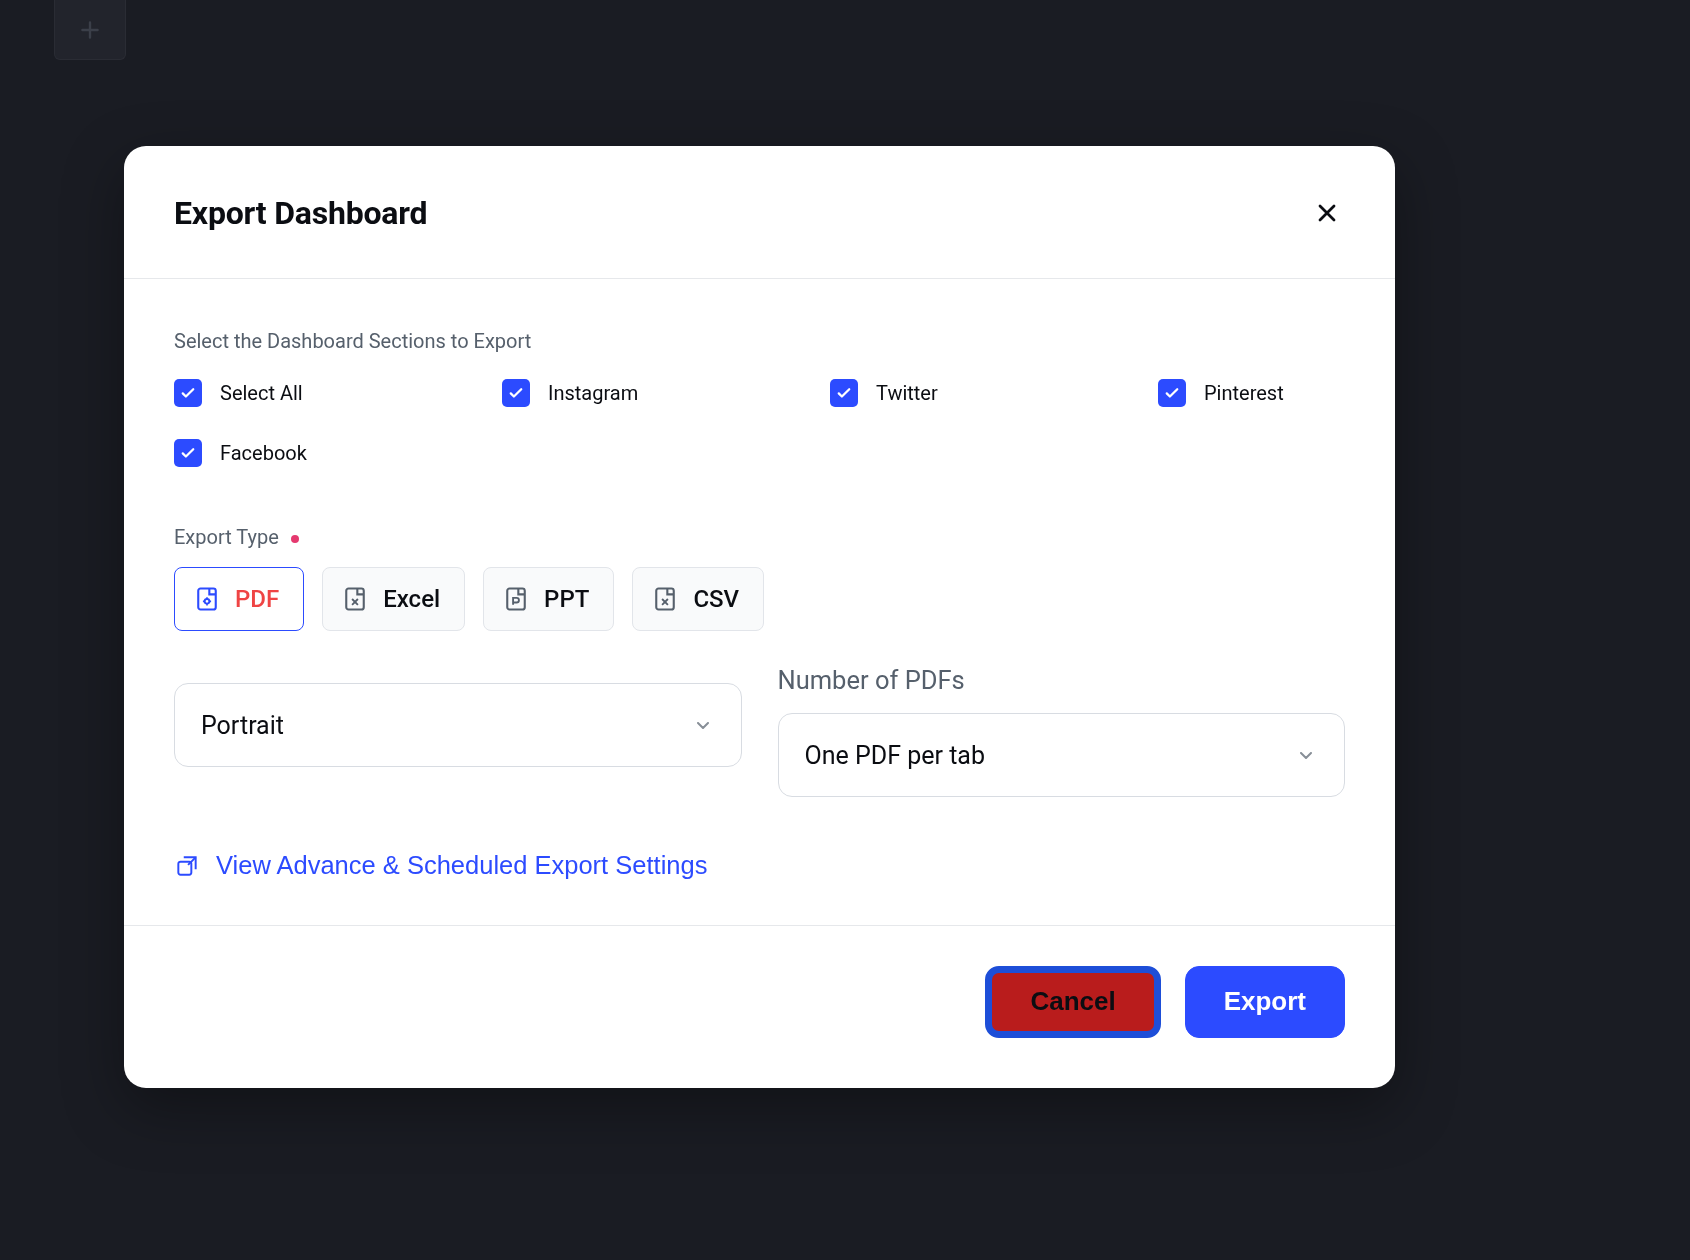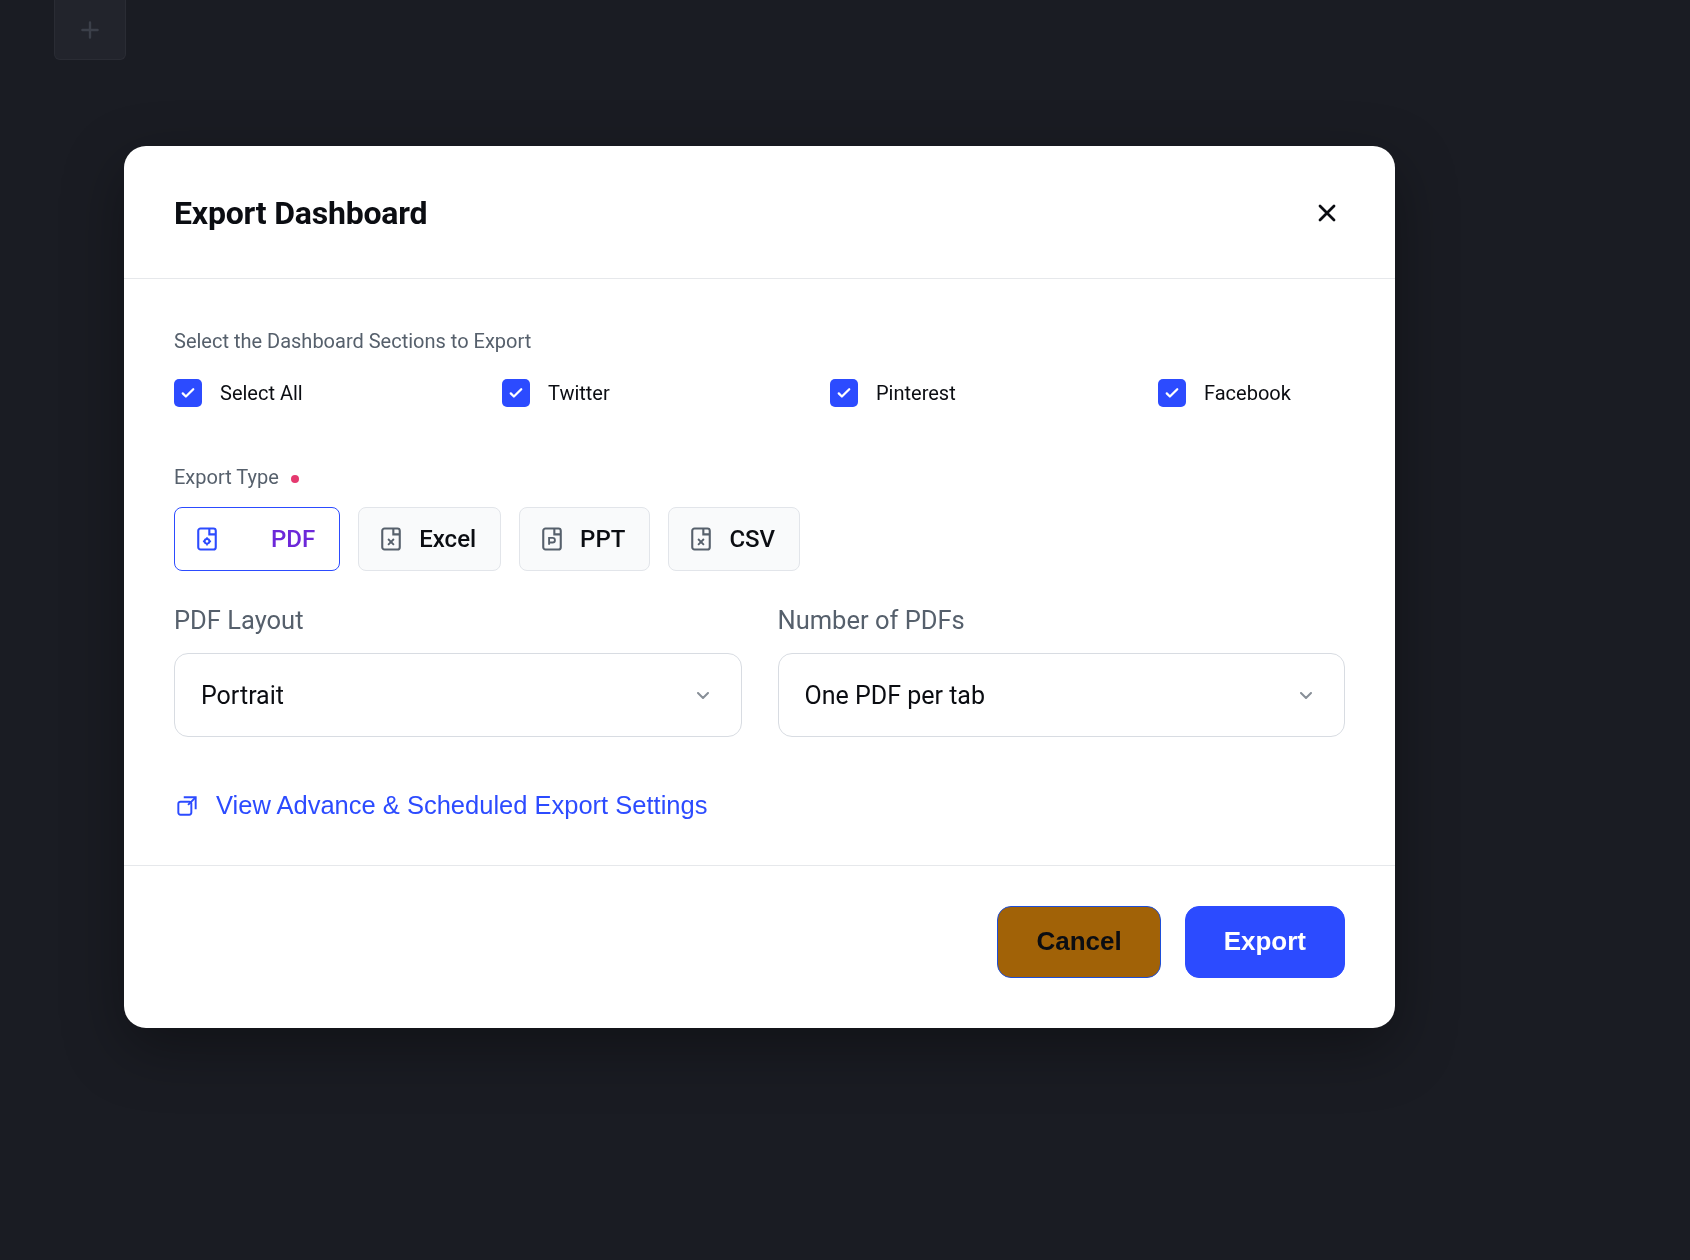--- a/index.html
+++ b/index.html
@@ -119,21 +119,21 @@
   }
   .type-chip.selected {
     border-color: #2c4bff;
     background: #ffffff;
   }
   .type-chip .chip-label {
     font-size: 24px;
     color: #0b0d12;
     font-weight: 500;
   }
-  .type-chip.selected .chip-label { color: #6d28d9; margin-left: 36px; }
+  .type-chip.selected .chip-label { color: #ef4444; }
   .type-chip svg { display:block; }
 
   .layout-row {
     margin-top: 34px;
     display: flex;
     gap: 36px;
   }
   .layout-col { flex: 1; min-width: 0; }
   .field-label {
     font-size: 25.5px;
@@ -178,23 +178,23 @@
   .btn {
     height: 72px;
     padding: 0 38px;
     border-radius: 14px;
     font-size: 26px;
     font-weight: 600;
     cursor: pointer;
     display: inline-flex; align-items: center; justify-content: center;
   }
   .btn-secondary {
-    background: #a16207;
-    color: #0b0d12;
-    border: 1px solid #1d4ed8;
+    background: #b91c1c;
+    color: #0b0d12;
+    border: 7px solid #1d4ed8;
   }
   .btn-primary {
     background: #2c4bff;
     color: #ffffff;
     border: 1px solid #2c4bff;
   }
 </style>
 </head>
 <body>
 
@@ -227,20 +227,28 @@
             </svg>
         </span>
         <span class="cb-label">Select All</span>
       </div>
       <div class="cb-item">
         <span class="cb-box">
           <svg width="18" height="18" viewBox="0 0 24 24">
               <path d="M5 12.5l4.2 4.2L19 7" stroke="#fff" stroke-width="3" fill="none" stroke-linecap="round" stroke-linejoin="round"></path>
             </svg>
         </span>
+        <span class="cb-label">Instagram</span>
+      </div>
+      <div class="cb-item">
+        <span class="cb-box">
+          <svg width="18" height="18" viewBox="0 0 24 24">
+              <path d="M5 12.5l4.2 4.2L19 7" stroke="#fff" stroke-width="3" fill="none" stroke-linecap="round" stroke-linejoin="round"></path>
+            </svg>
+        </span>
         <span class="cb-label">Twitter</span>
       </div>
       <div class="cb-item">
         <span class="cb-box">
           <svg width="18" height="18" viewBox="0 0 24 24">
               <path d="M5 12.5l4.2 4.2L19 7" stroke="#fff" stroke-width="3" fill="none" stroke-linecap="round" stroke-linejoin="round"></path>
             </svg>
         </span>
         <span class="cb-label">Pinterest</span>
       </div>
@@ -296,21 +304,20 @@
             <path d="M9.5 12l5 5M14.5 12l-5 5" stroke="#56606c" stroke-width="1.6"></path>
           </svg>
           <span class="chip-label">CSV</span>
         </div>
 
       </div>
     </div>
 
     <div class="layout-row">
       <div class="layout-col">
-        <div class="field-label">PDF Layout</div>
         <div class="select-box">
           <span class="select-value">Portrait</span>
           <svg class="select-chevron" width="24" height="24" viewBox="0 0 24 24">
             <path d="M7 10l5 5 5-5" fill="none" stroke="#56606c" stroke-width="2" stroke-linecap="round" stroke-linejoin="round"></path>
           </svg>
         </div>
       </div>
       <div class="layout-col">
         <div class="field-label">Number of PDFs</div>
         <div class="select-box">

